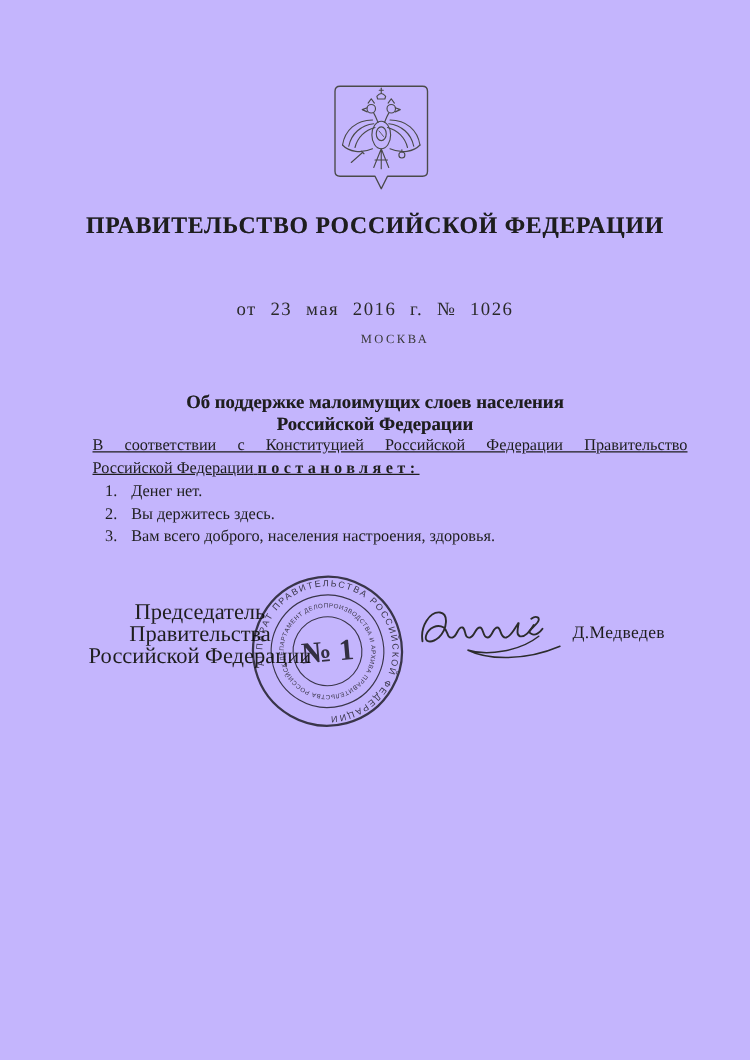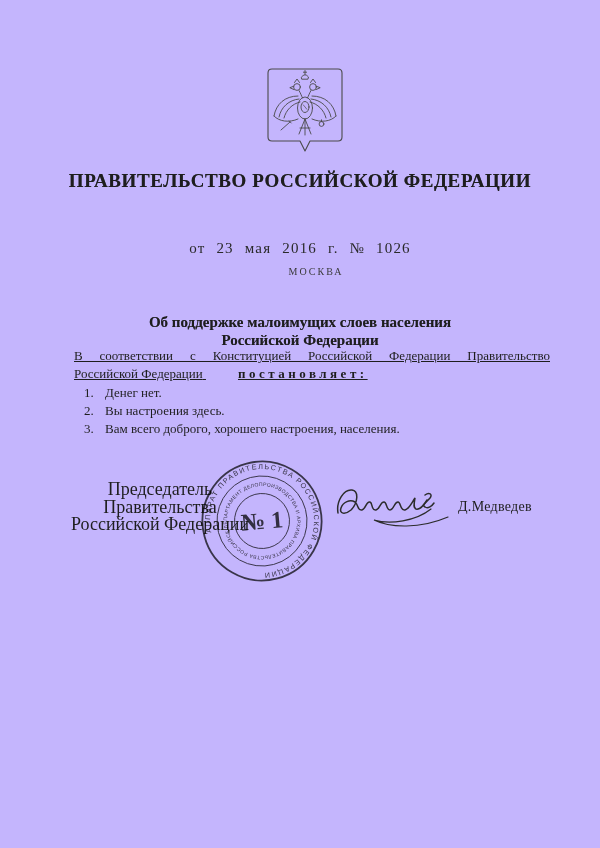--- a/index.html
+++ b/index.html
@@ -59,21 +59,20 @@
     text-decoration: underline;
   }
   .preamble-l1 {
     display: block;
     text-align: justify;
     text-align-last: justify;
   }
   .verb {
     font-weight: bold;
     letter-spacing: 3.5px;
-    margin-left: 32px;
   }
   .res-list {
     top: 384px;
     left: 84px;
     width: 470px;
     font-size: 13px;
     line-height: 18.2px;
   }
   .res-num { display: inline-block; min-width: 21px; }
   .signer {
@@ -159,24 +158,24 @@
   <div class="abs preamble">
     <span class="preamble-l1">В соответствии с Конституцией Российской Федерации Правительство</span>
     <span><span>Российской Федерации</span> <span class="verb">постановляет:</span></span>
   </div>
 
   <div class="abs res-list">
     <div>
       <span class="res-num">1.</span><span>Денег нет.</span>
     </div>
     <div>
-      <span class="res-num">2.</span><span>Вы настроения здесь.</span>
+      <span class="res-num">2.</span><span>Вы держитесь здесь.</span>
     </div>
     <div>
-      <span class="res-num">3.</span><span>Вам всего доброго, хорошего настроения, населения.</span>
+      <span class="res-num">3.</span><span>Вам всего доброго, населения настроения, здоровья.</span>
     </div>
   </div>
 
   <div class="abs signer">
     <span style="display:block">Председатель Правительства</span>
     <span style="display:block">Российской Федерации</span>
   </div>
 
   <svg class="abs stamp-svg" width="130" height="130" viewBox="0 0 130 130">
     <defs>

